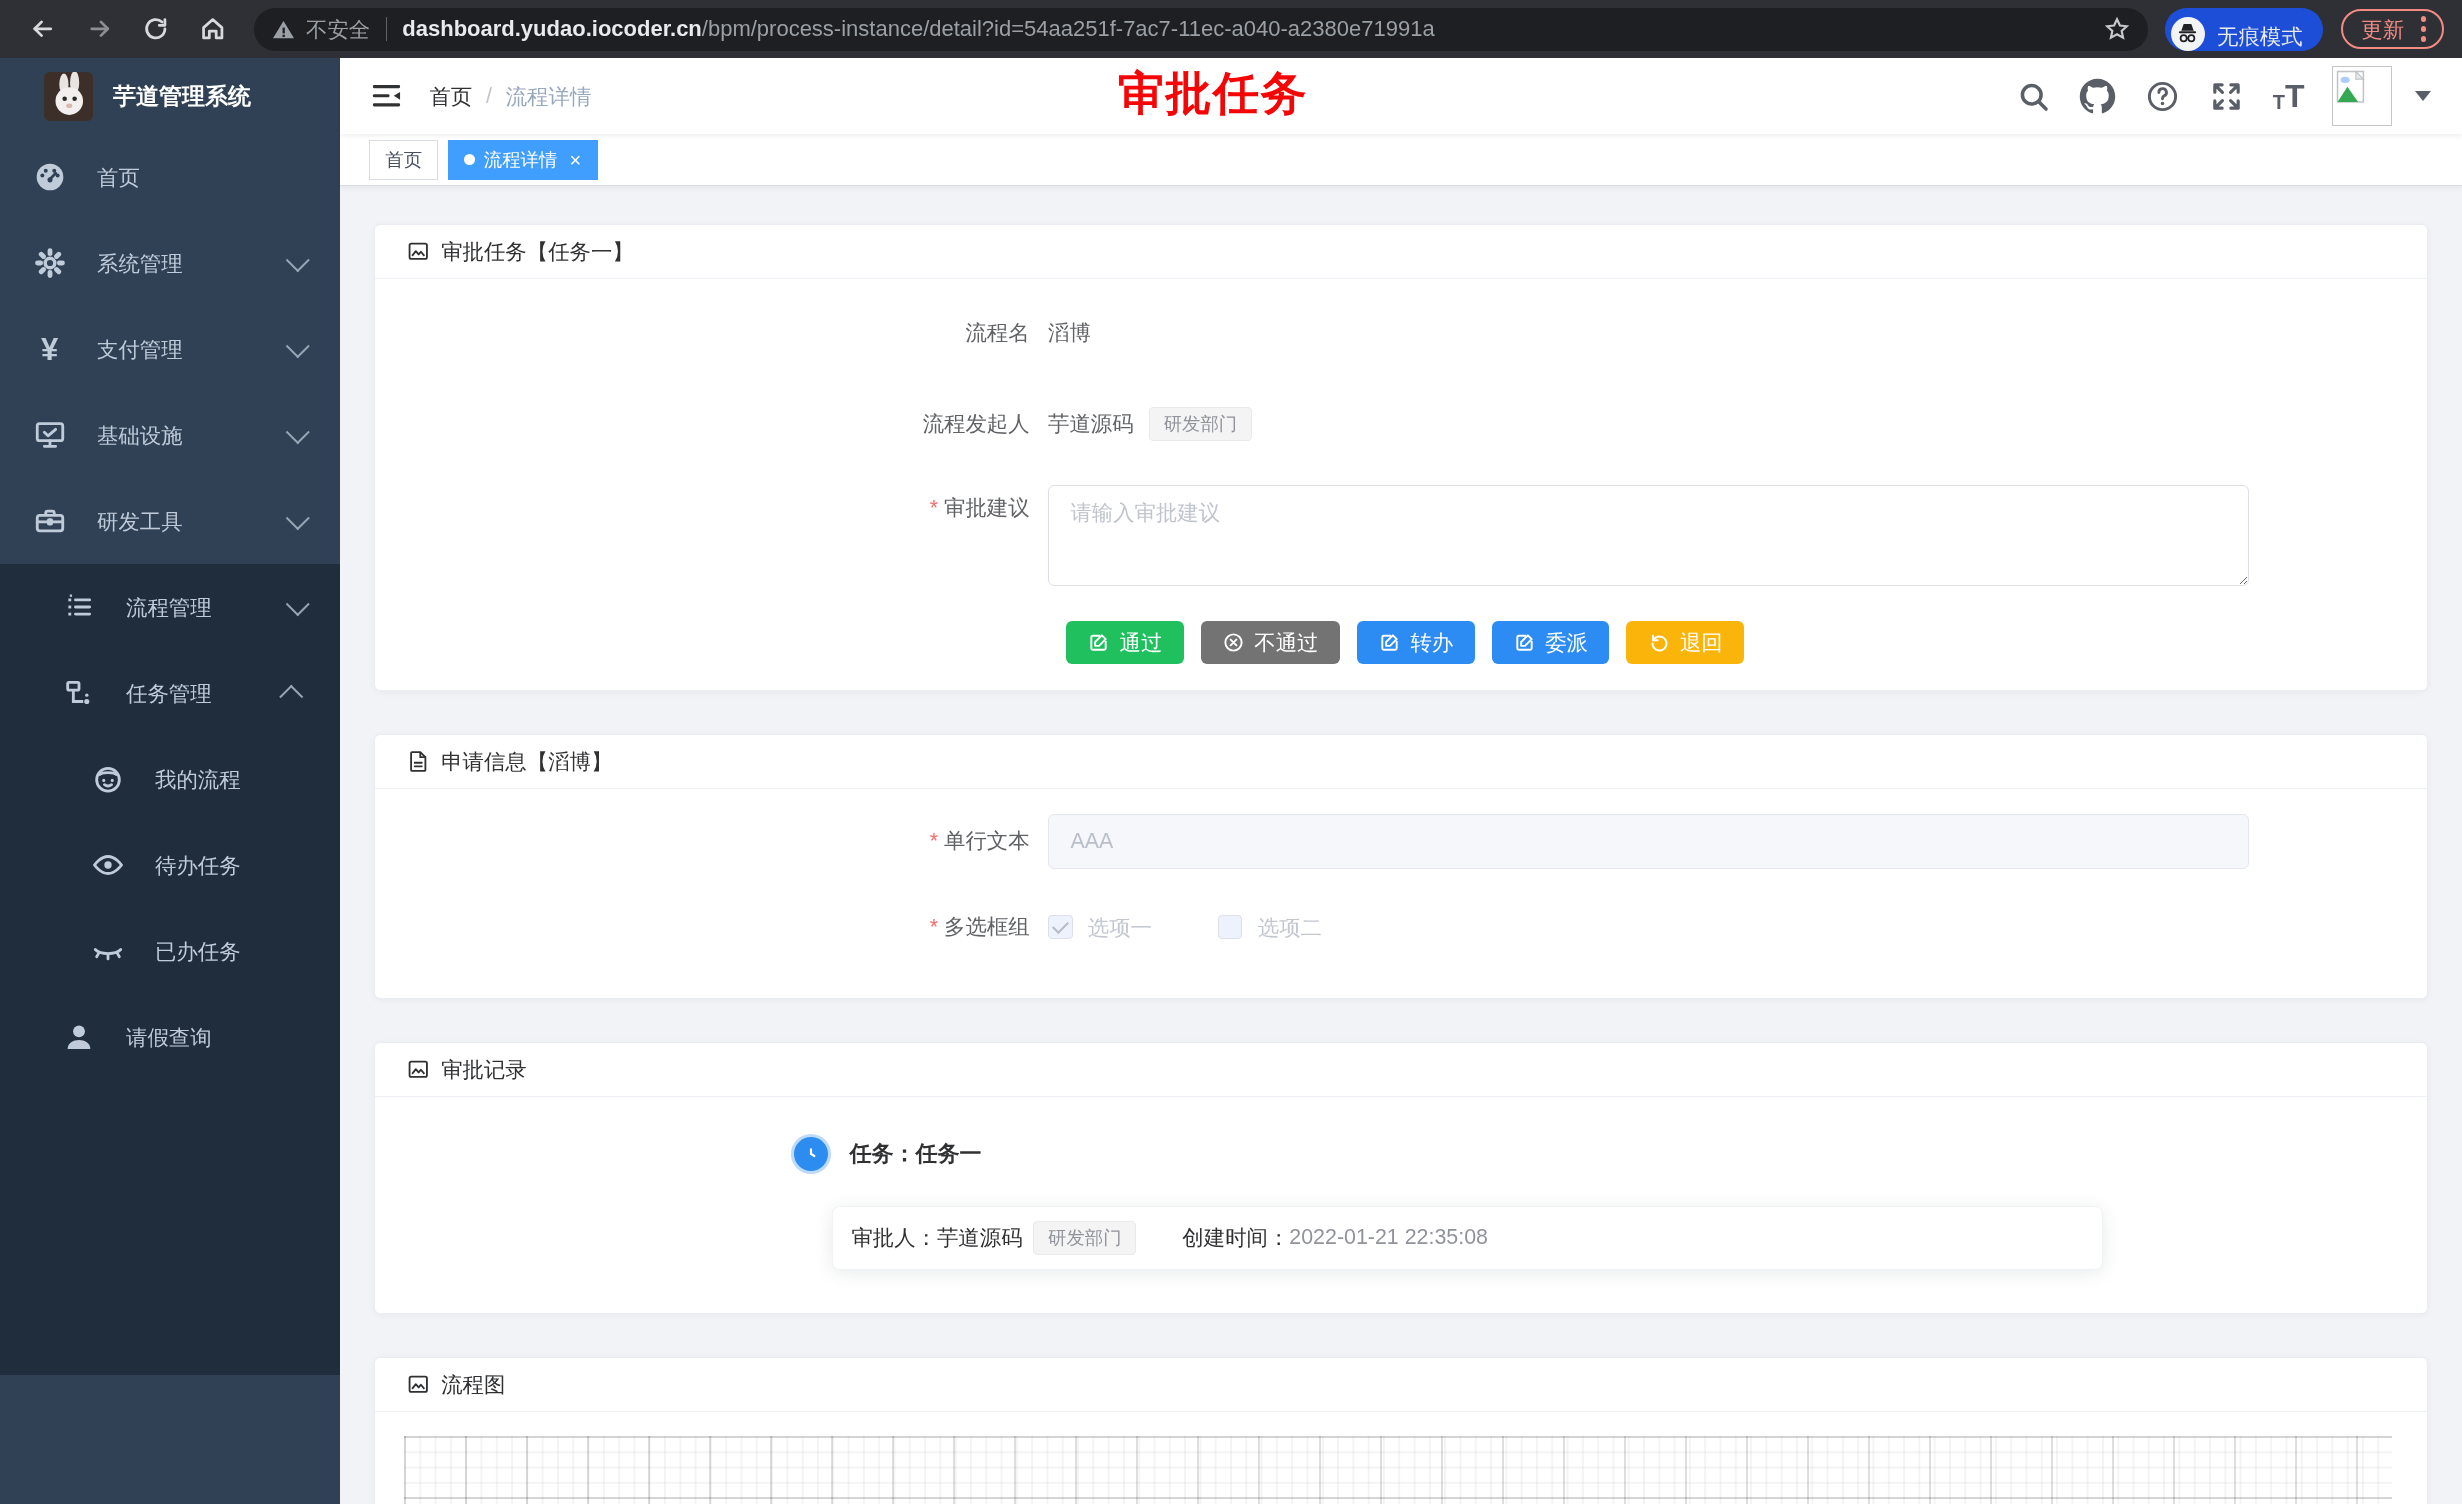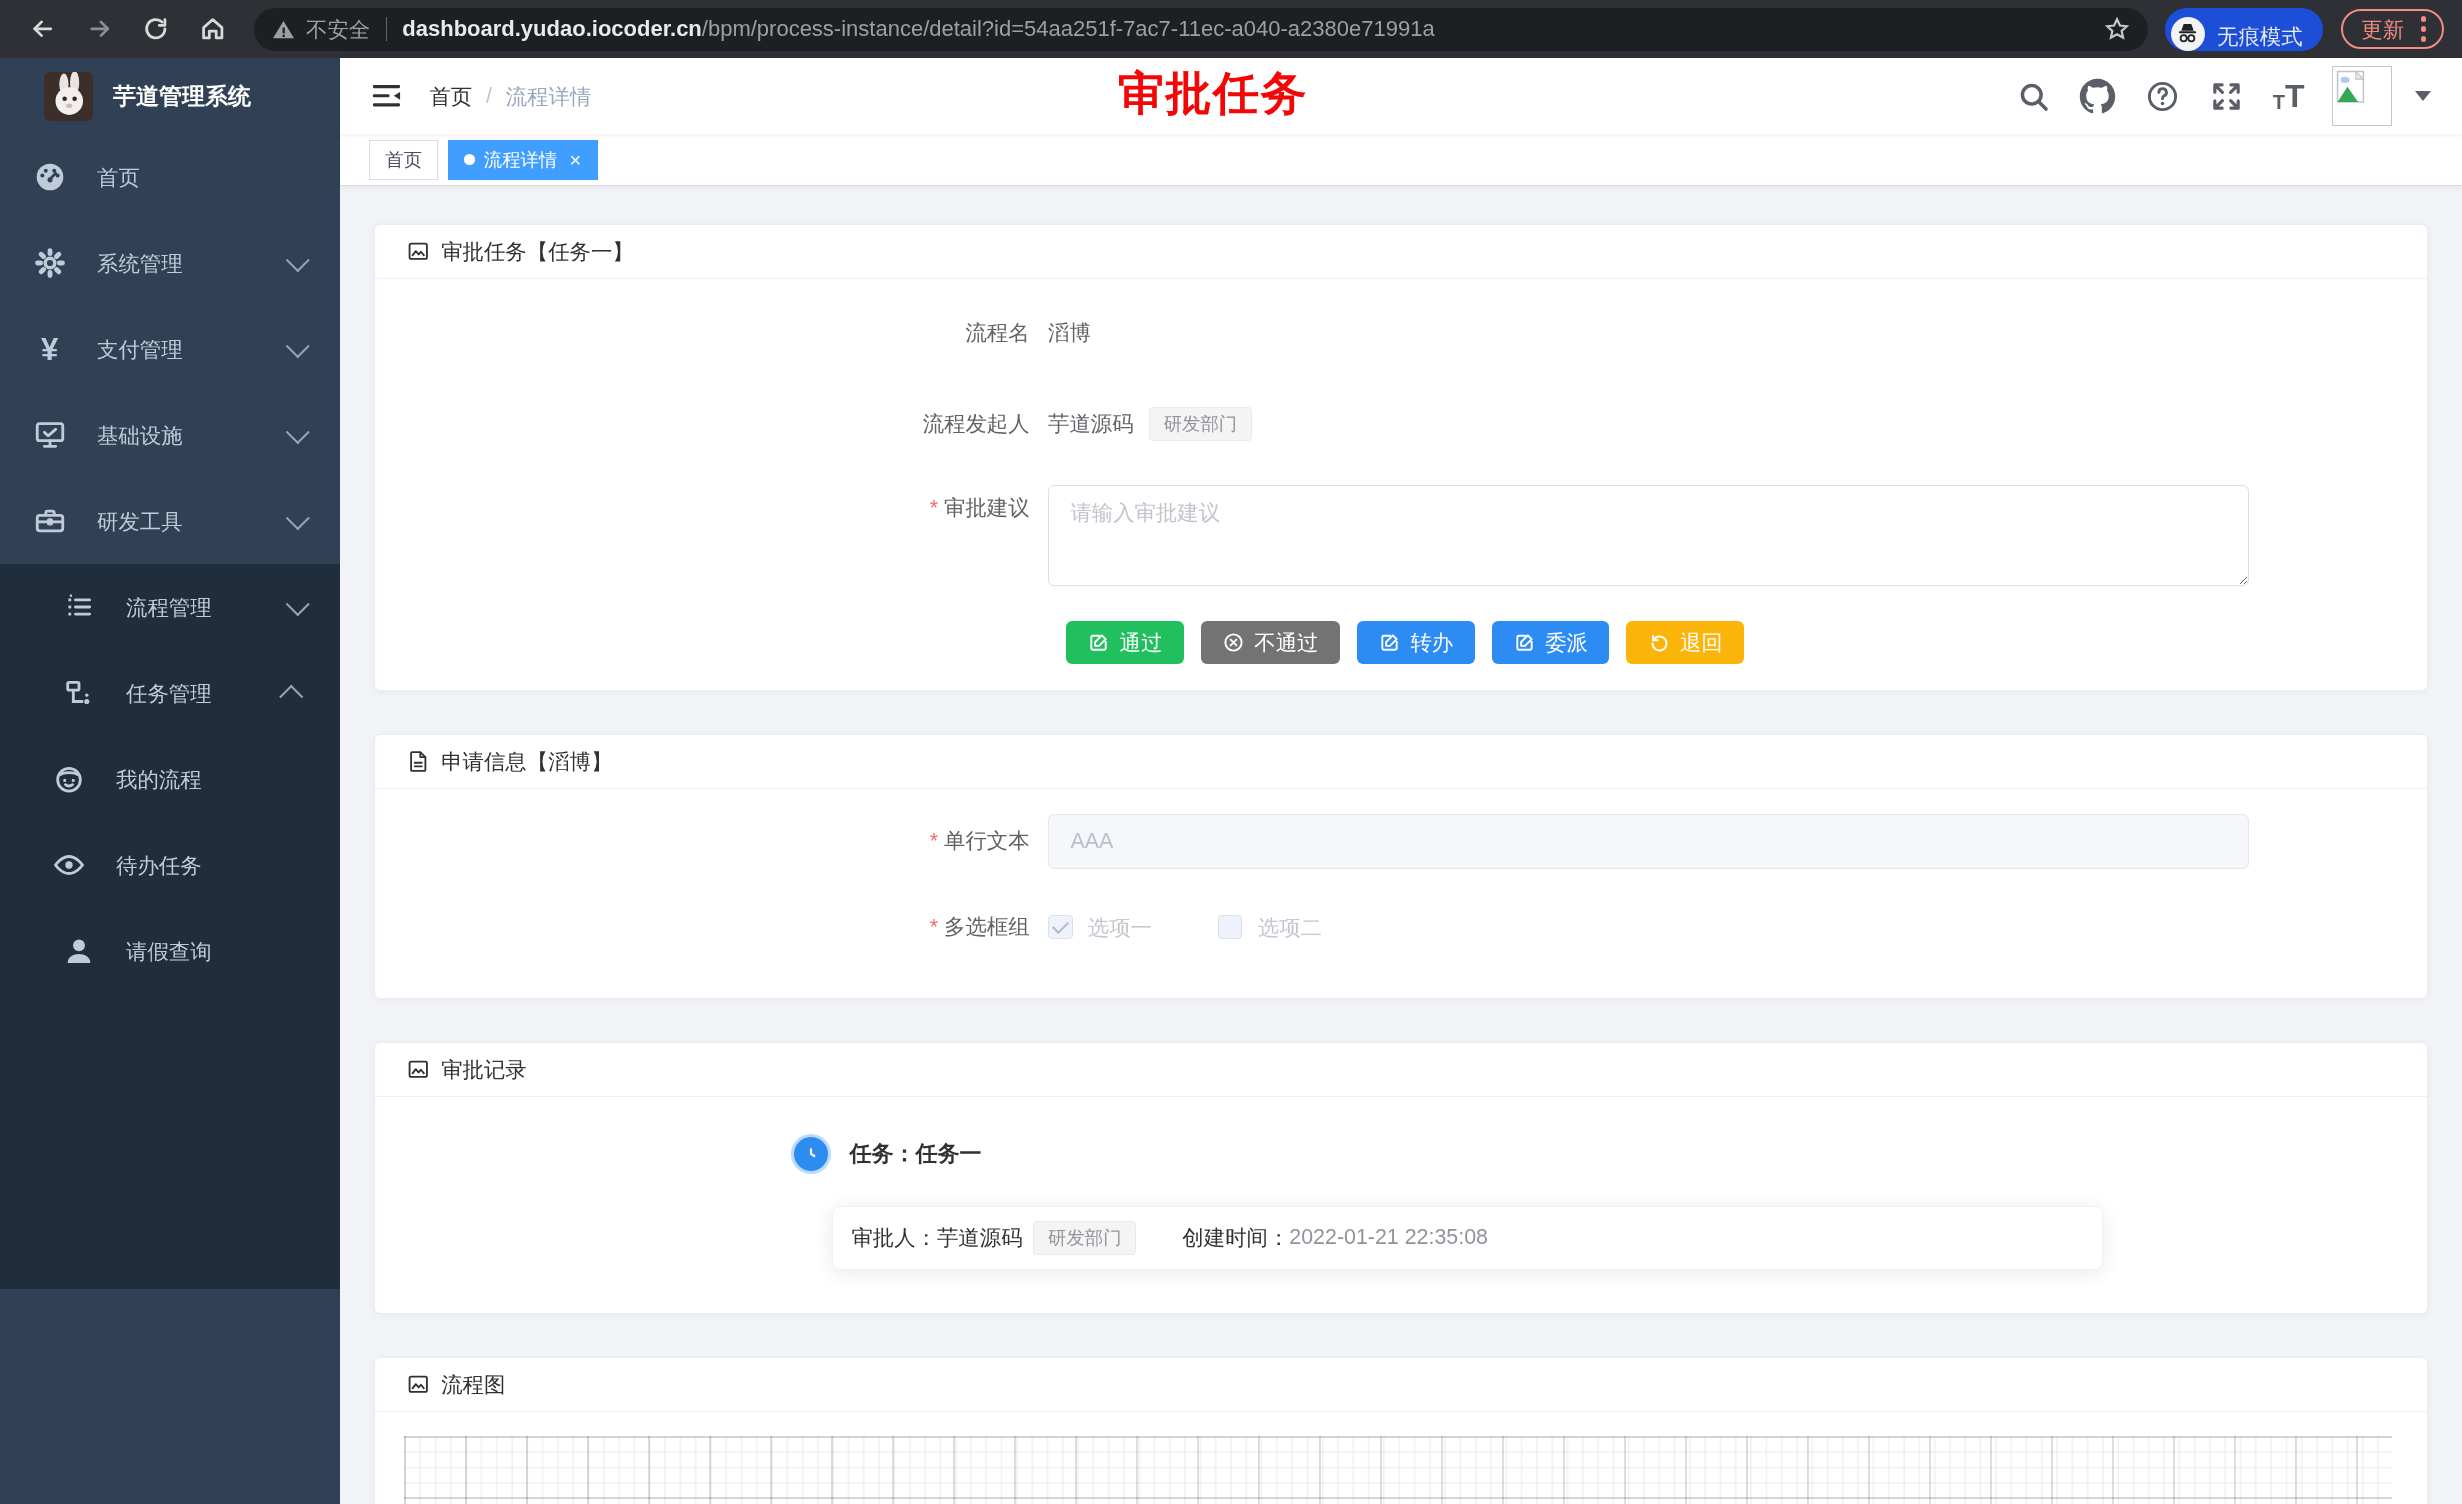--- a/index.html
+++ b/index.html
@@ -30,21 +30,21 @@
 
   
   .sidebar { width:340px; background:#304156; flex:0 0 auto; overflow:hidden; }
   .logo-row { height:76px; display:flex; align-items:center; padding-left:44px; gap:20px; }
   .logo-avatar { width:49px; height:49px; border-radius:6.1px; overflow:hidden; background:#4a3a35; flex:0 0 auto; }
   .logo-title { color:#fff; font-size:23px; font-weight:700; }
   .menu-item { height:86px; display:flex; align-items:center; color:#bfcbd9; font-size:21.4px; position:relative; cursor:pointer; }
   .menu-item .mi { width:37px; height:37px; display:flex; align-items:center; justify-content:center; margin-right:29px; color:#bfcbd9; flex:0 0 auto; }
   .lv1 { padding-left:31px; }
   .lv2 { padding-left:60px; }
-  .lv3 { padding-left:50px; }
+  .lv3 { padding-left:89px; }
   .submenu { background:#1f2d3d; padding-bottom:295px; }
   .chev { position:absolute; right:37px; width:17px; height:17px; border-right:2.3px solid #97a4b4; border-bottom:2.3px solid #97a4b4; }
   .chev.down { transform:rotate(45deg) translateY(-4.6px); }
   .chev.up { transform:rotate(-135deg) translateY(-4.6px); }
   .yen-glyph { font-size:31px; font-weight:700; line-height:1; }
 
   
   .main { flex:1; display:flex; flex-direction:column; position:relative; min-width:0; }
   .navbar { height:76px; background:#fff; display:flex; align-items:center; padding:0 31px 0 20px; box-shadow:0 1.5px 6.1px rgba(0,0,0,.08); position:relative; z-index:3; }
   .hamburger { padding:7.6px 10.7px; color:#303133; }
@@ -317,20 +317,29 @@
       <div class="menu-item lv3">
         <span class="mi">
           <svg width="34" height="34" viewBox="0 0 24 24" fill="none" stroke="currentColor" stroke-width="2">
               <path d="M2.5 12S6.5 6 12 6s9.5 6 9.5 6-4 6-9.5 6S2.5 12 2.5 12z"></path>
               <circle cx="12" cy="12" r="2.6" fill="currentColor" stroke="none"></circle>
             </svg>
         </span>
         <span>待办任务</span>
       </div>
 
+      <div class="menu-item lv3">
+        <span class="mi">
+          <svg width="34" height="34" viewBox="0 0 24 24" fill="none" stroke="currentColor" stroke-width="2" stroke-linecap="round">
+              <path d="M3 11c3.5 3.8 14.5 3.8 18 0"></path>
+              <path d="M5.5 13.5L4 16M12 14.8v2.8M18.5 13.5L20 16"></path>
+            </svg>
+        </span>
+        <span>已办任务</span>
+      </div>
 
       <div class="menu-item lv2">
         <span class="mi">
           <svg width="34" height="34" viewBox="0 0 24 24" fill="currentColor">
               <circle cx="12" cy="8" r="4.2"></circle>
               <path d="M4 20.5c0-4.2 4-6.3 8-6.3s8 2.1 8 6.3z"></path>
             </svg>
         </span>
         <span>请假查询</span>
       </div>

